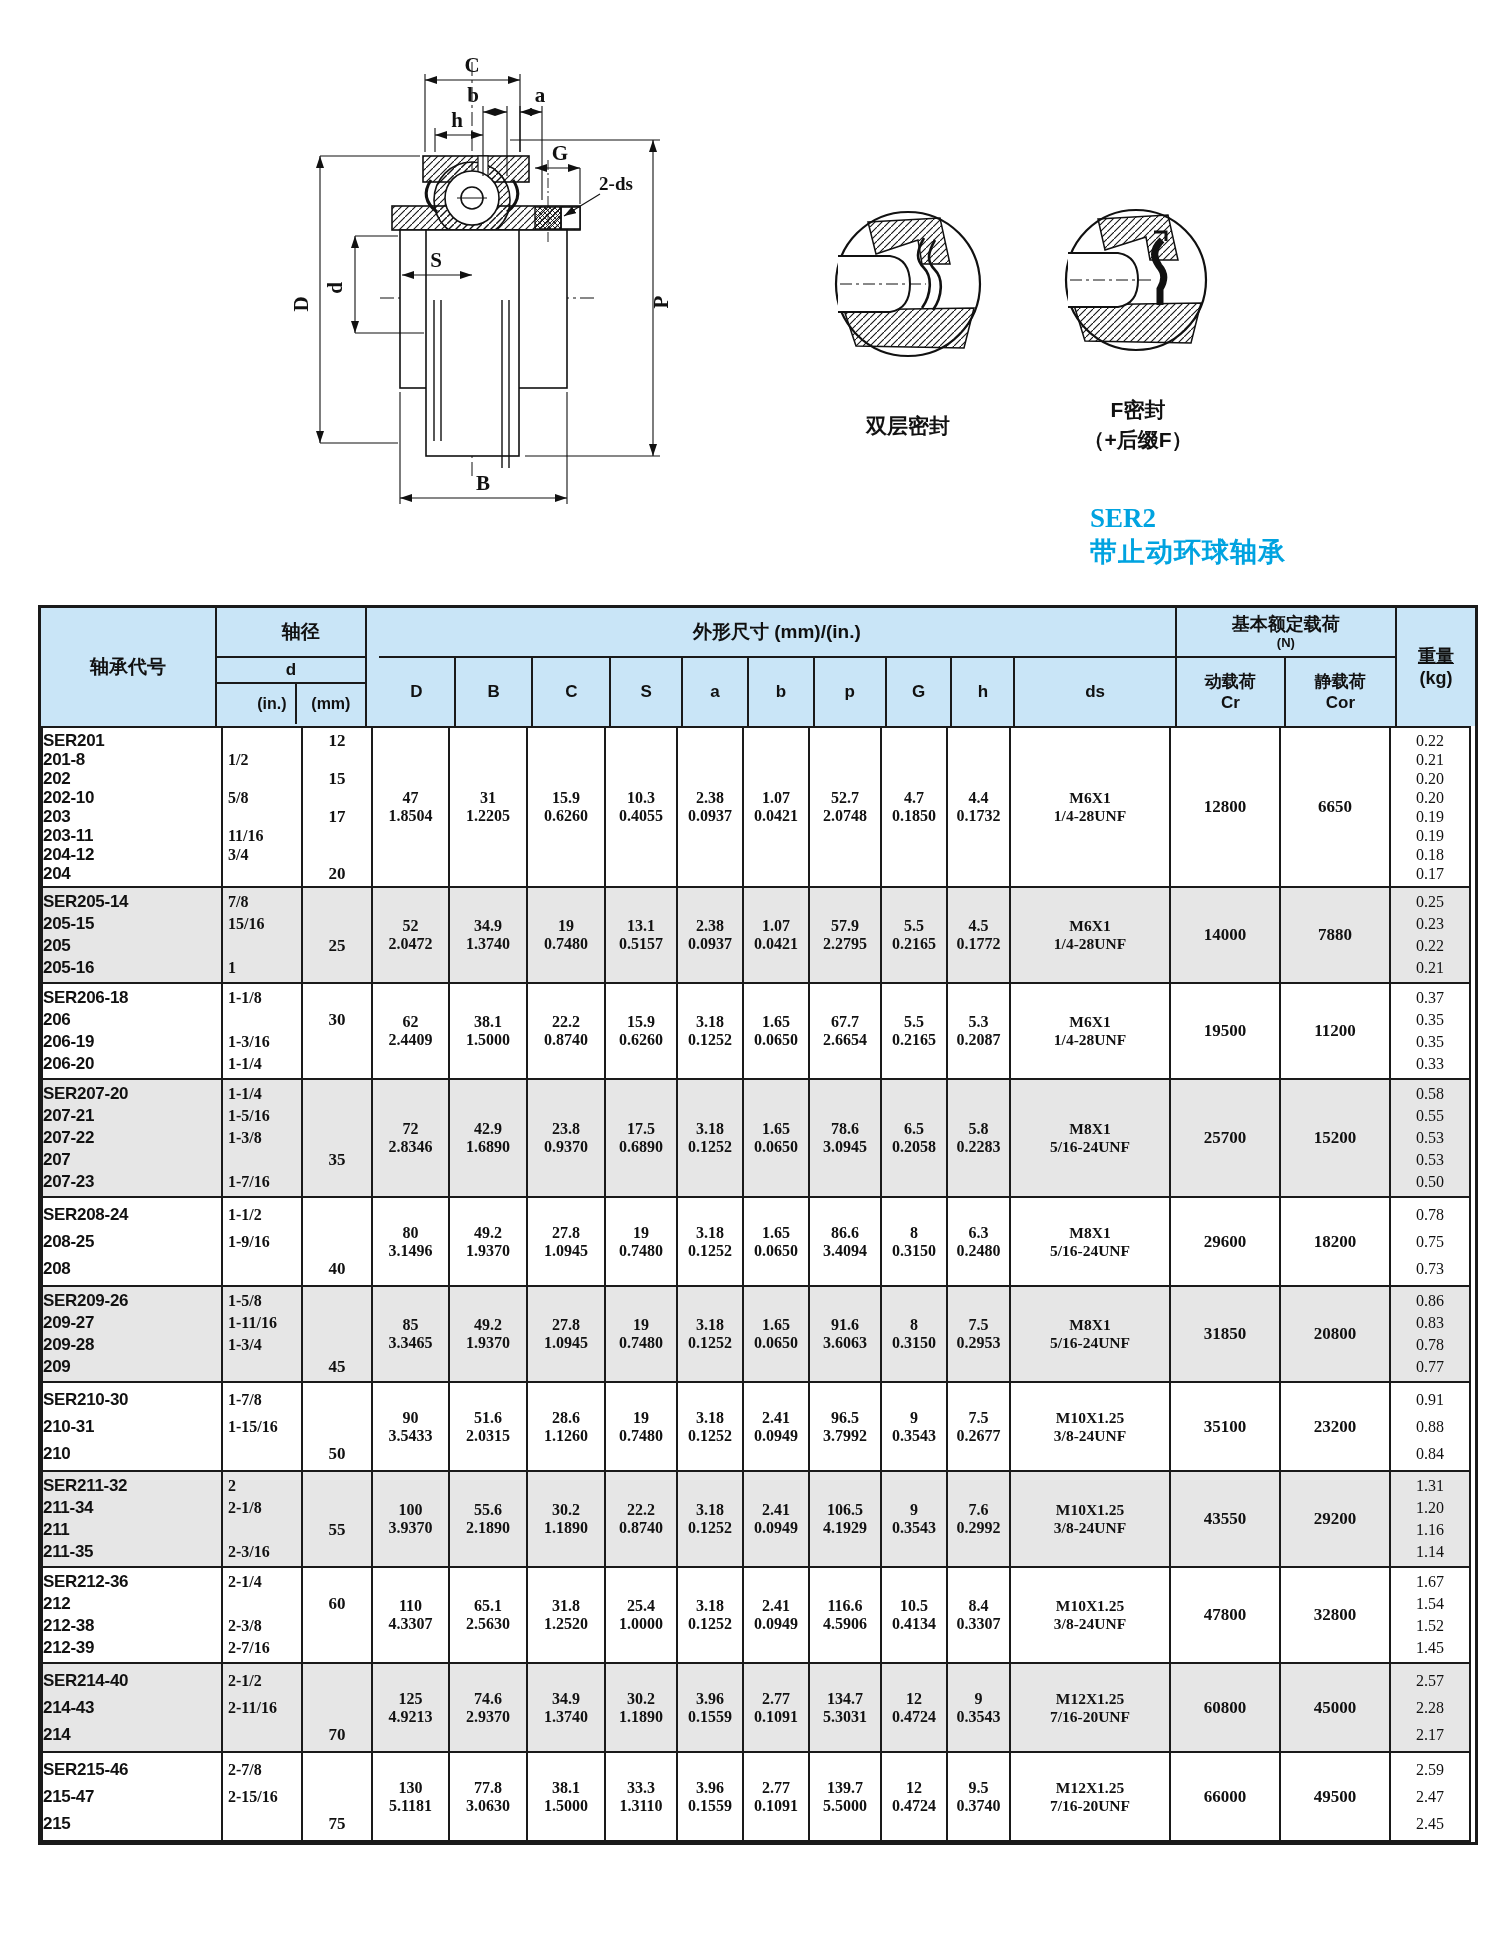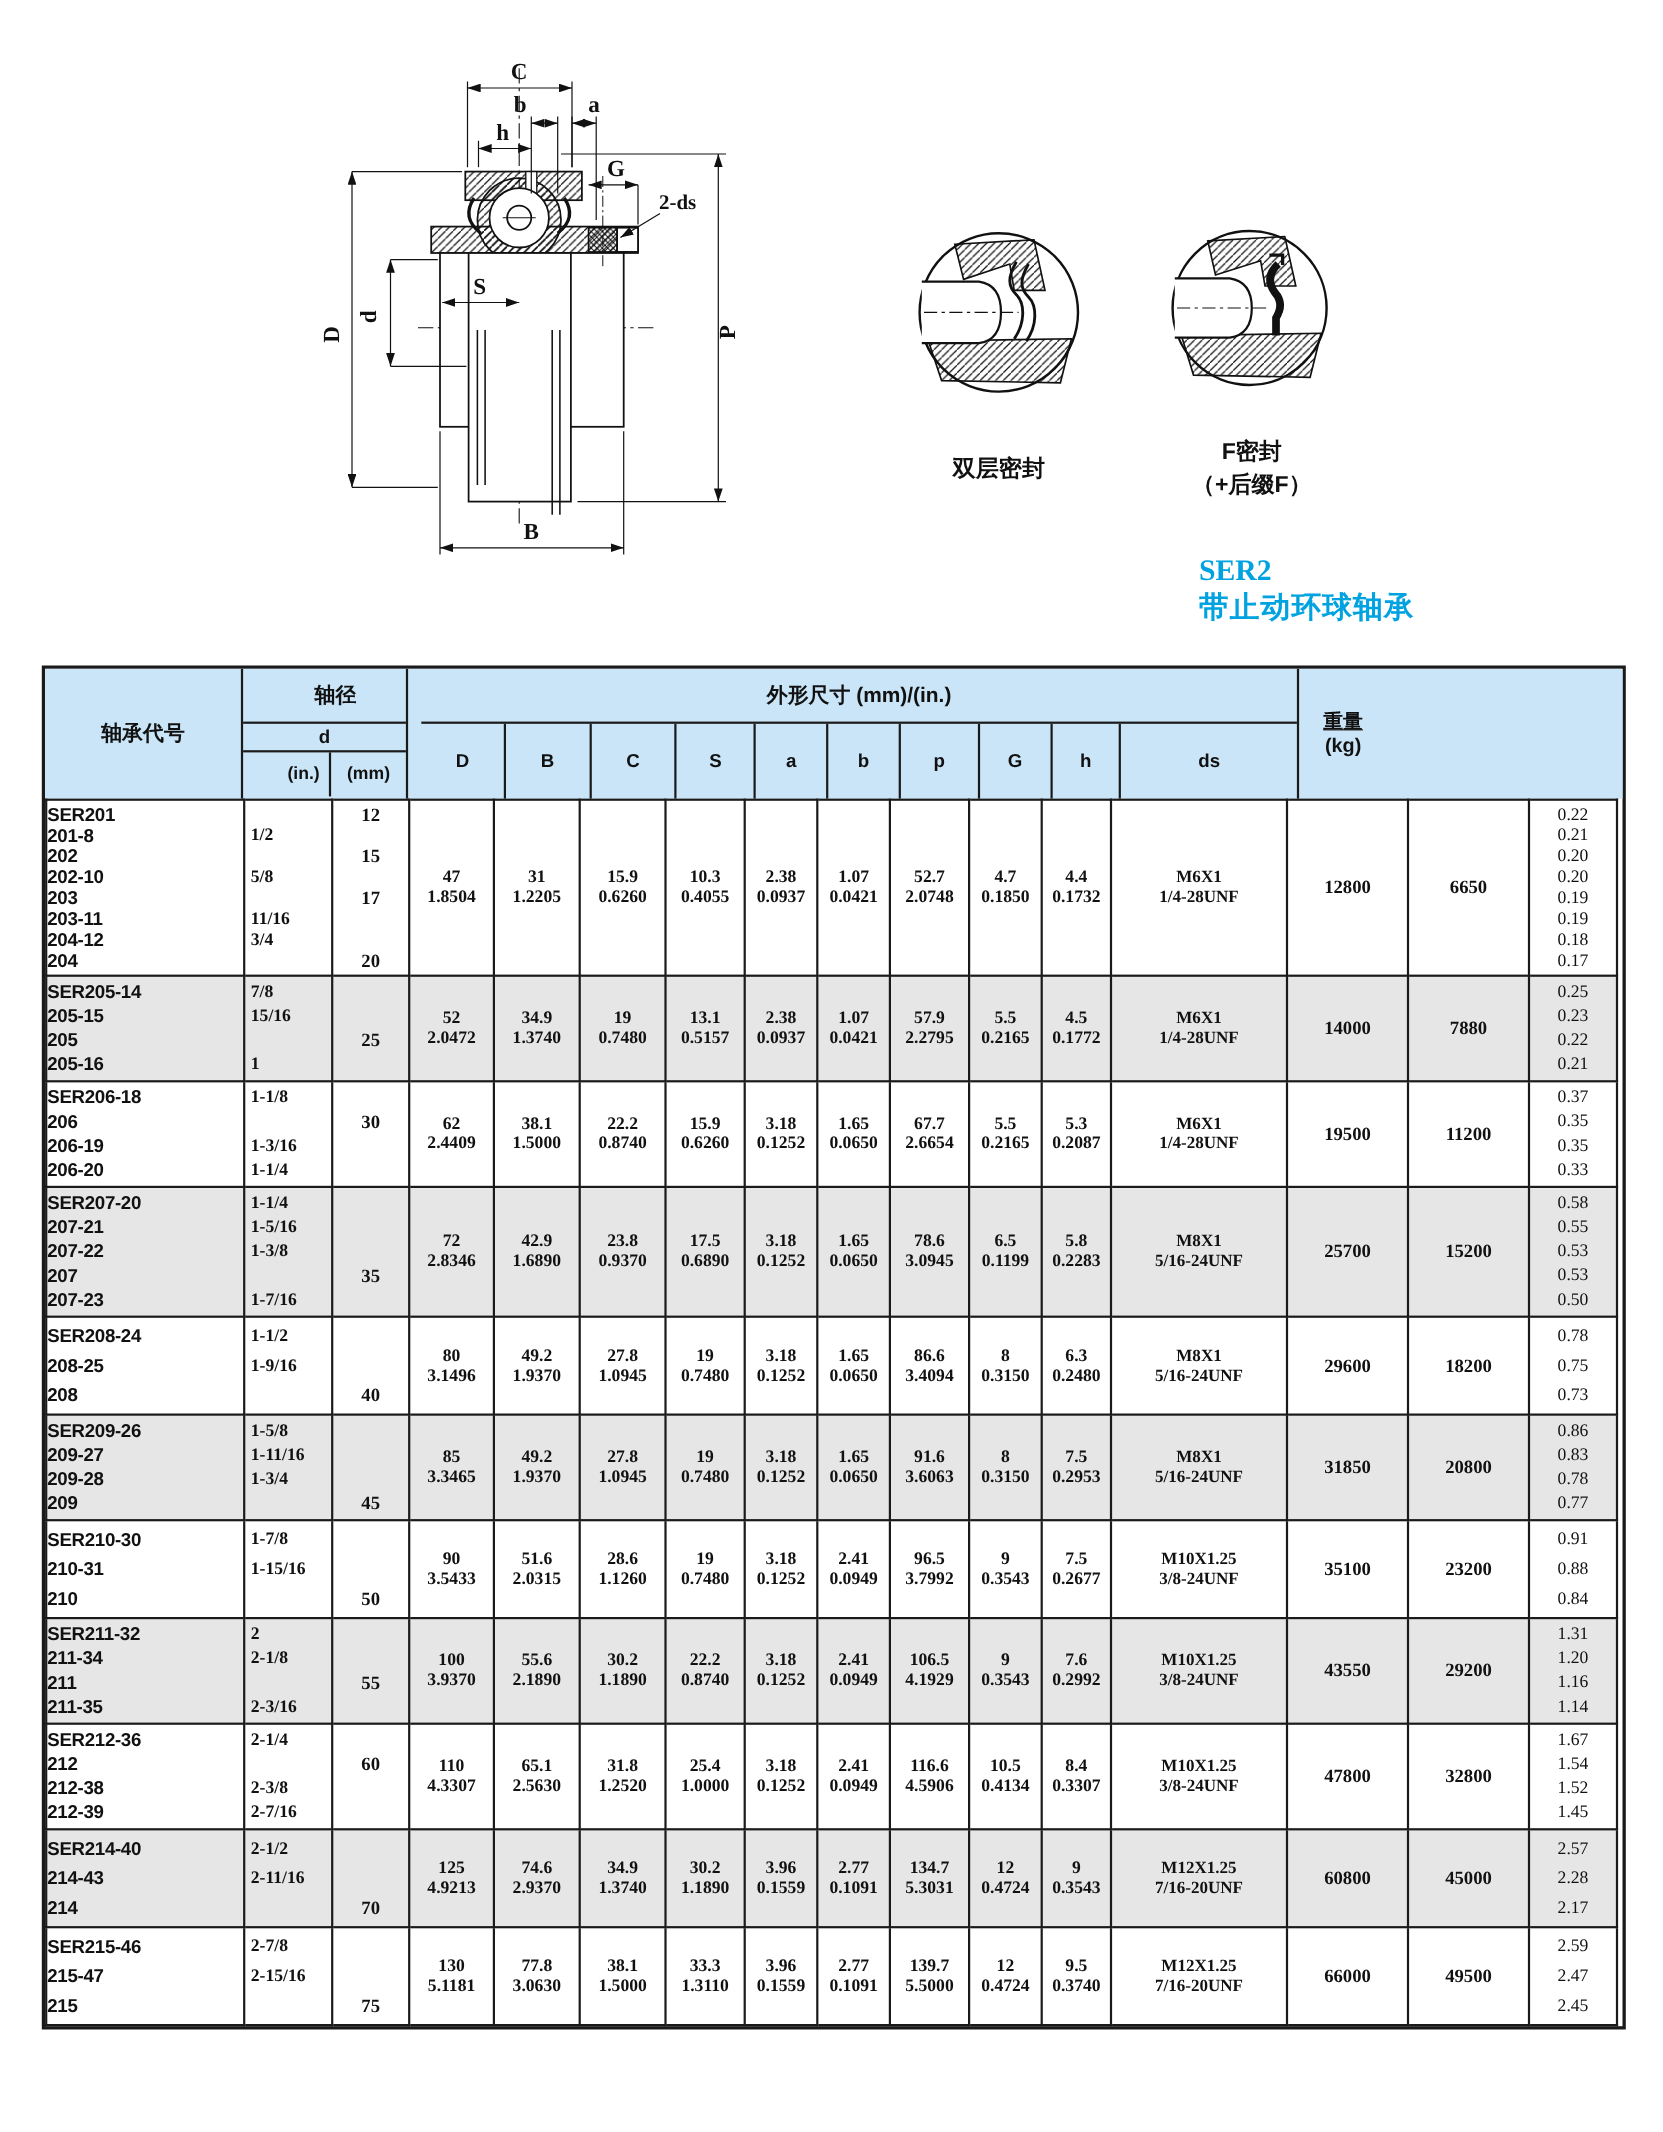--- a/index.html
+++ b/index.html
@@ -181,20 +181,36 @@
             <div style="width: 78px;">C</div>
             <div style="width: 72px;">S</div>
             <div style="width: 66px;">a</div>
             <div style="width: 66px;">b</div>
             <div style="width: 72px;">p</div>
             <div style="width: 66px;">G</div>
             <div style="width: 63px;">h</div>
             <div style="width: 160px;">ds</div>
           </div>
       </div>
+      <div class="hc c4">
+        <div class="h-top2">
+          <div>基本额定载荷</div>
+          <div class="small">(N)</div>
+        </div>
+        <div class="h-bot2">
+          <div class="h-cr">
+            <div>动载荷</div>
+              <div>Cr</div>
+          </div>
+          <div class="h-cor">
+            <div>静载荷</div>
+              <div>Cor</div>
+          </div>
+        </div>
+      </div>
       <div class="hc c5">
         <div class="wt">重量</div>
         <div>(kg)</div>
       </div>
     </div>
     <table class="spec">
       <colgroup>
         <col style="width:180px">
           <col style="width:80px">
           <col style="width:70px">
@@ -478,21 +494,21 @@
             <td class="dim-cell">
               <div>1.65</div>
               <div>0.0650</div>
             </td>
             <td class="dim-cell">
               <div>78.6</div>
               <div>3.0945</div>
             </td>
             <td class="dim-cell">
               <div>6.5</div>
-              <div>0.1199</div>
+              <div>0.2058</div>
             </td>
             <td class="dim-cell">
               <div>5.8</div>
               <div>0.2283</div>
             </td>
             <td class="dim-cell ds-cell">
               <div>M8X1</div>
               <div>5/16-24UNF</div>
             </td>
             <td class="cr-cell">25700</td>

